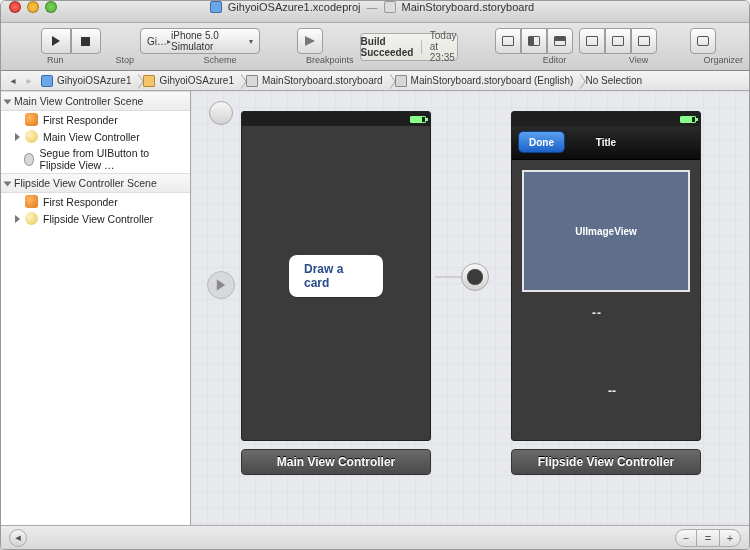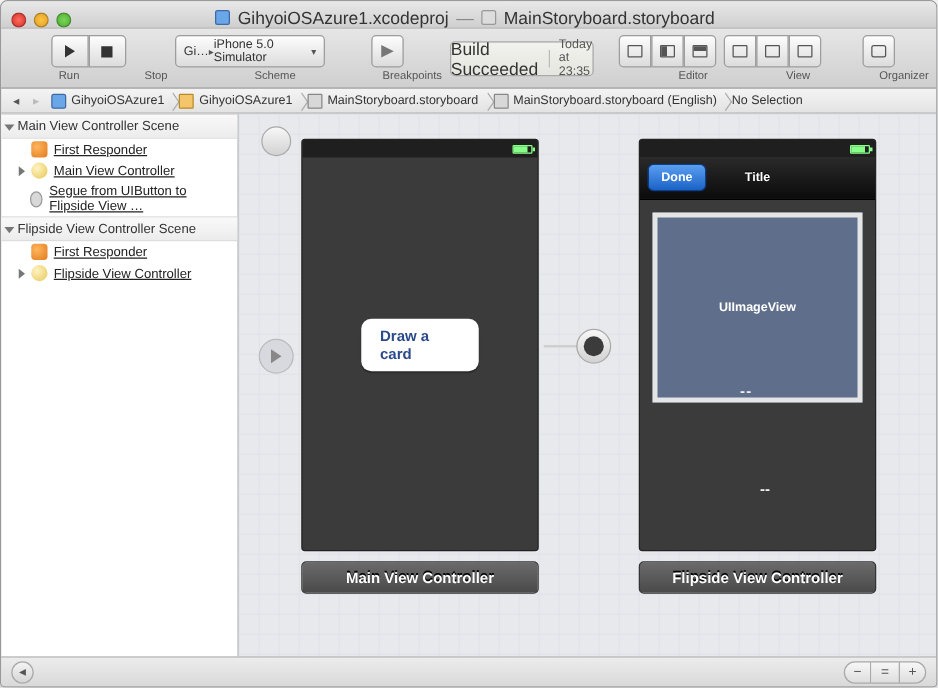--- a/index.html
+++ b/index.html
@@ -1,39 +1,39 @@
 <!DOCTYPE html>
 <html><head>
 <meta charset="utf-8">
 <style>
 * { box-sizing: border-box; margin: 0; padding: 0; font-family: "Lucida Grande", Arial, sans-serif; }
 body { background: #fff; }
 .window { width: 750px; height: 550px; border: 1px solid #999; border-radius: 6px 6px 4px 4px; background: #eee; box-shadow: 0 8px 24px rgba(0,0,0,0.4); position: relative; overflow: hidden; }
 
 
-.titlebar { height: 22px; background: linear-gradient(#e8e8e8,#cfcfcf); border-bottom: 1px solid #aaa; display:flex; align-items:flex-end; padding:0 8px; font-size:14px; color:#333; }
+.titlebar { height: 22px; background: linear-gradient(#e8e8e8,#cfcfcf); border-bottom: 1px solid #aaa; display:flex; align-items:flex-start; padding:0 8px; font-size:11px; color:#333; }
 .traffic { display:flex; gap:6px; }
 .dot { width:12px; height:12px; border-radius:50%; border:1px solid rgba(0,0,0,0.25); }
 .dot.r{background:radial-gradient(#ff6b60,#d6312b);} .dot.y{background:radial-gradient(#ffc343,#e0a127);} .dot.g{background:radial-gradient(#7bd55b,#4eae33);}
 .title-center{flex:1; text-align:center; display:flex; justify-content:center; gap:6px; align-items:center;}
 .tfile{width:12px;height:12px;background:#6aa7e8;border:1px solid #3d6aa6;border-radius:2px;display:inline-block;}
 .tseparator{color:#888;}
 
 
 .toolbar { height:48px; background:linear-gradient(#e6e6e6,#cfcfcf); border-bottom:1px solid #888; display:flex; align-items:center; padding:0 6px; gap:6px; }
 .tbtn { background:linear-gradient(#fdfdfd,#dcdcdc); border:1px solid #9d9d9d; border-radius:4px; height:26px; display:flex; align-items:center; justify-content:center; font-size:10px; color:#333; box-shadow:0 1px 0 rgba(255,255,255,0.6) inset; }
 .tbtn-group{display:flex;gap:0;} .tbtn-group .tbtn{border-radius:0;} .tbtn-group .tbtn:first-child{border-radius:4px 0 0 4px;} .tbtn-group .tbtn:last-child{border-radius:0 4px 4px 0;}
 .tlabel{font-size:9px;color:#555;text-align:center;margin-top:1px;padding-left:40px;}
 .tstack{display:flex;flex-direction:column;align-items:center;}
 .play-tri{width:0;height:0;border-left:8px solid #333;border-top:5px solid transparent;border-bottom:5px solid transparent;}
 .stop-sq{width:9px;height:9px;background:#333;}
 .scheme{width:120px;justify-content:space-between;padding:0 6px;}
 .scheme .chev{font-size:8px;color:#555;}
 .lcd{flex:1;max-width:200px;height:28px;background:linear-gradient(#f2f2ee,#e6e6e0);border:1px solid #aaa;border-radius:4px;display:flex;align-items:center;justify-content:center;font-size:10px;color:#555;gap:8px;}
-.lcd b{color:#333;font-weight:400;font-size:14px;}
+.lcd b{color:#333;font-weight:700;font-size:10px;}
 .lcd .sep{width:1px;height:14px;background:#bbb;}
 .spacer{flex:1;}
 .mini{width:26px;}
 .miniicon{width:12px;height:10px;border:1px solid #555;display:block;border-radius:1px;}
 
 
 .jumpbar{height:20px;background:linear-gradient(#f4f4f4,#e3e3e3);border-bottom:1px solid #aaa;display:flex;align-items:center;font-size:10px;color:#333;padding:0 4px;gap:0;}
 .jseg{display:flex;align-items:center;padding:0 8px 0 4px;gap:4px;position:relative;}
 .jseg:after{content:"";position:absolute;right:-4px;top:2px;width:8px;height:8px;border-top:1px solid #aaa;border-right:1px solid #aaa;transform:rotate(45deg) skew(10deg,10deg);background:linear-gradient(135deg,#f0f0f0,#e3e3e3);}
 .jseg:last-child:after{display:none;}
@@ -41,21 +41,21 @@
 .ji-proj{background:#6aa7e8;border:1px solid #3d6aa6;border-radius:2px;}
 .ji-fold{background:#f4c56a;border:1px solid #b88b2a;border-radius:1px;}
 .ji-sb{background:#d8d8d8;border:1px solid #888;border-radius:1px;}
 .jarrow{width:16px;text-align:center;color:#555;}
 
 
 .main{display:flex;height:calc(100% - 22px - 48px - 20px - 24px);}
 .outline{width:190px;background:#fff;border-right:1px solid #aaa;font-size:10.5px;color:#222;overflow:hidden;}
 .ogroup-h{background:linear-gradient(#f9f9f9,#ececec);border-top:1px solid #ddd;border-bottom:1px solid #ddd;padding:3px 6px 3px 13px;font-weight:400;color:#333;position:relative;}
 .ogroup-h:before{content:"";position:absolute;left:4px;top:6px;width:0;height:0;border-left:5px solid #777;border-top:4px solid transparent;border-bottom:4px solid transparent;transform:rotate(90deg);}
-.orow{display:flex;align-items:center;padding:2px 4px 2px 14px;gap:5px;text-decoration:underline;}
+.orow{display:flex;align-items:center;padding:2px 4px 2px 14px;gap:5px;}
 .orow .tri{width:0;height:0;border-left:5px solid #777;border-top:4px solid transparent;border-bottom:4px solid transparent;display:inline-block;}
 .orow .notri{width:5px;display:inline-block;}
 .oicon{width:13px;height:13px;border-radius:2px;display:inline-block;}
 .oi-fr{background:radial-gradient(circle at 35% 35%, #ffb65e, #e07a1e);border-radius:3px;}
 .oi-vc{background:radial-gradient(circle at 35% 35%, #fff3c4, #e6c754);border-radius:50%;}
 .oi-seg{background:#d8d8d8;border:1px solid #999;border-radius:50%;}
 
 
 .canvas{flex:1;background:#e7e9ec;position:relative;overflow:hidden;background-image:linear-gradient(#dfe2e7 1px,transparent 1px),linear-gradient(90deg,#dfe2e7 1px,transparent 1px);background-size:16px 16px;}
 .canvas:before{content:"";position:absolute;left:18px;top:10px;width:22px;height:22px;border-radius:50%;background:linear-gradient(#f7f7f7,#d2d2d2);border:1px solid #aaa;pointer-events:none;}
@@ -64,21 +64,21 @@
 .statusb{height:14px;background:#1f1f1f;display:flex;justify-content:flex-end;align-items:center;padding:0 4px;}
 .batt{width:16px;height:7px;border:1px solid #8f8;border-radius:1px;position:relative;}
 .batt:after{content:"";position:absolute;right:-3px;top:1px;width:2px;height:3px;background:#8f8;}
 .batt-fill{width:11px;height:5px;background:#8f8;margin:0;}
 .scene-label{margin-top:8px;width:190px;height:26px;background:linear-gradient(#6a6a6a,#4a4a4a);border:1px solid #333;border-radius:4px;color:#fff;font-size:12px;font-weight:bold;display:flex;align-items:center;justify-content:center;text-shadow:0 -1px 0 #000;}
 .drawbtn{position:absolute;left:50%;top:50%;transform:translate(-50%,-50%);background:#fff;border-radius:8px;padding:7px 15px;font-size:12px;font-weight:bold;color:#2a4a8a;box-shadow:0 1px 1px rgba(0,0,0,0.3);}
 
 .navbar{height:34px;background:linear-gradient(#2a2a2a,#0b0b0b);border-bottom:1px solid #000;display:flex;align-items:center;justify-content:center;position:relative;}
 .navbar .navtitle{color:#fff;font-size:10px;font-weight:bold;text-shadow:0 -1px 0 #000;}
 .donebtn{position:absolute;left:6px;top:5px;height:22px;padding:0 10px;background:linear-gradient(#5a9ff0,#1b62c7);border:1px solid #0d3d82;border-radius:5px;color:#fff;font-size:10px;font-weight:bold;display:flex;align-items:center;}
-.imgview{position:absolute;left:10px;top:58px;width:168px;height:152px;background:#5f6f8b;border:4px solid #e5e5e5;display:flex;align-items:center;justify-content:center;color:#fff;font-size:10px;font-weight:bold;}
+.imgview{position:absolute;left:10px;top:58px;width:168px;height:122px;background:#5f6f8b;border:2px solid #e5e5e5;display:flex;align-items:center;justify-content:center;color:#fff;font-size:10px;font-weight:bold;}
 .lbl{position:absolute;background:transparent;color:#eee;font-size:12px;font-weight:bold;padding:2px 6px;}
 .lbl1{left:74px;top:192px;letter-spacing:1px;} .lbl2{left:108px;top:192px;} .lbl3{left:90px;top:270px;}
 
 .seg-arrow{position:absolute;width:28px;height:28px;border-radius:50%;background:#d7d9de;border:1px solid #bbb;display:flex;align-items:center;justify-content:center;}
 .seg-arrow svg{width:14px;height:14px;}
 .seg-circle{position:absolute;width:28px;height:28px;border-radius:50%;background:linear-gradient(#f7f7f7,#d2d2d2);border:1px solid #aaa;display:flex;align-items:center;justify-content:center;}
 .seg-inner{width:16px;height:16px;border-radius:50%;background:#3b3b3b;}
 .segline{position:absolute;height:2px;background:#cfcfcf;top:50%;}
 
 

